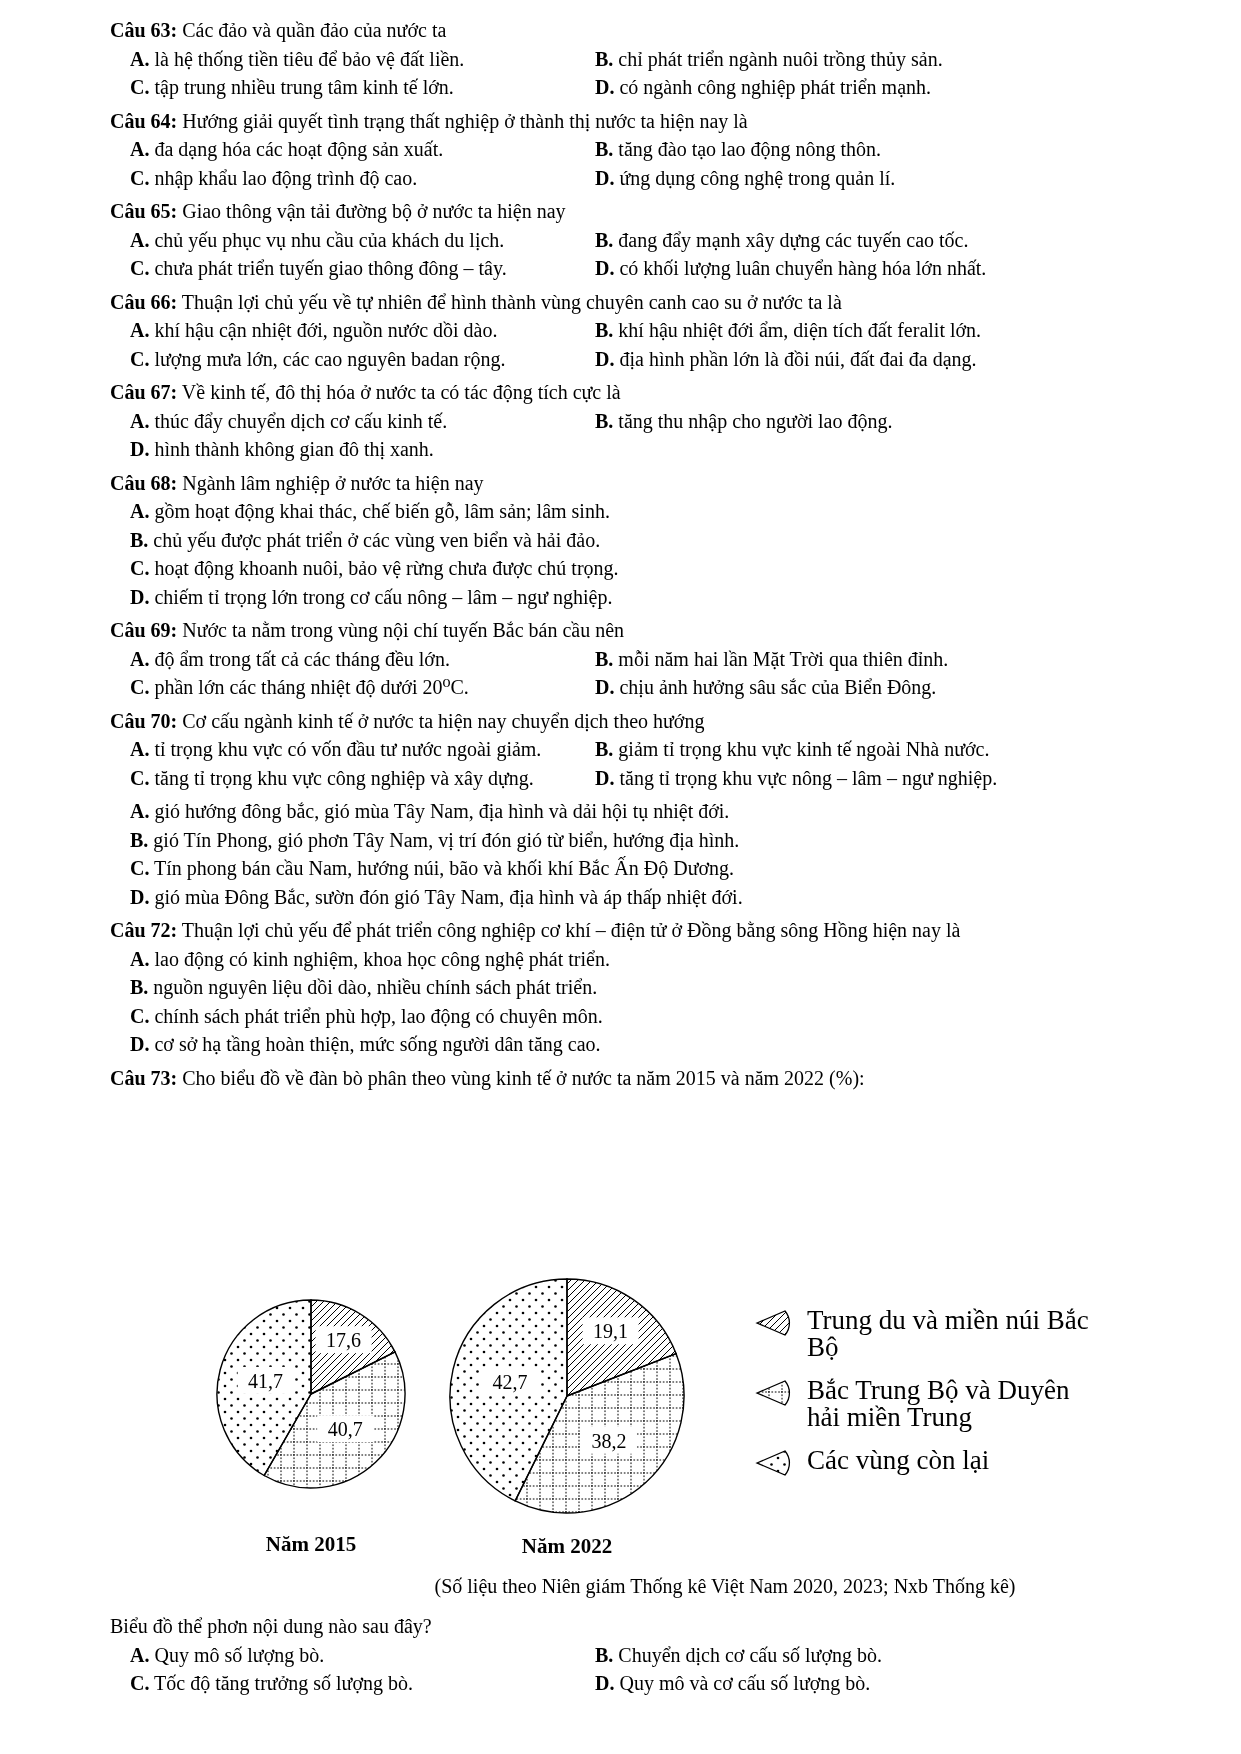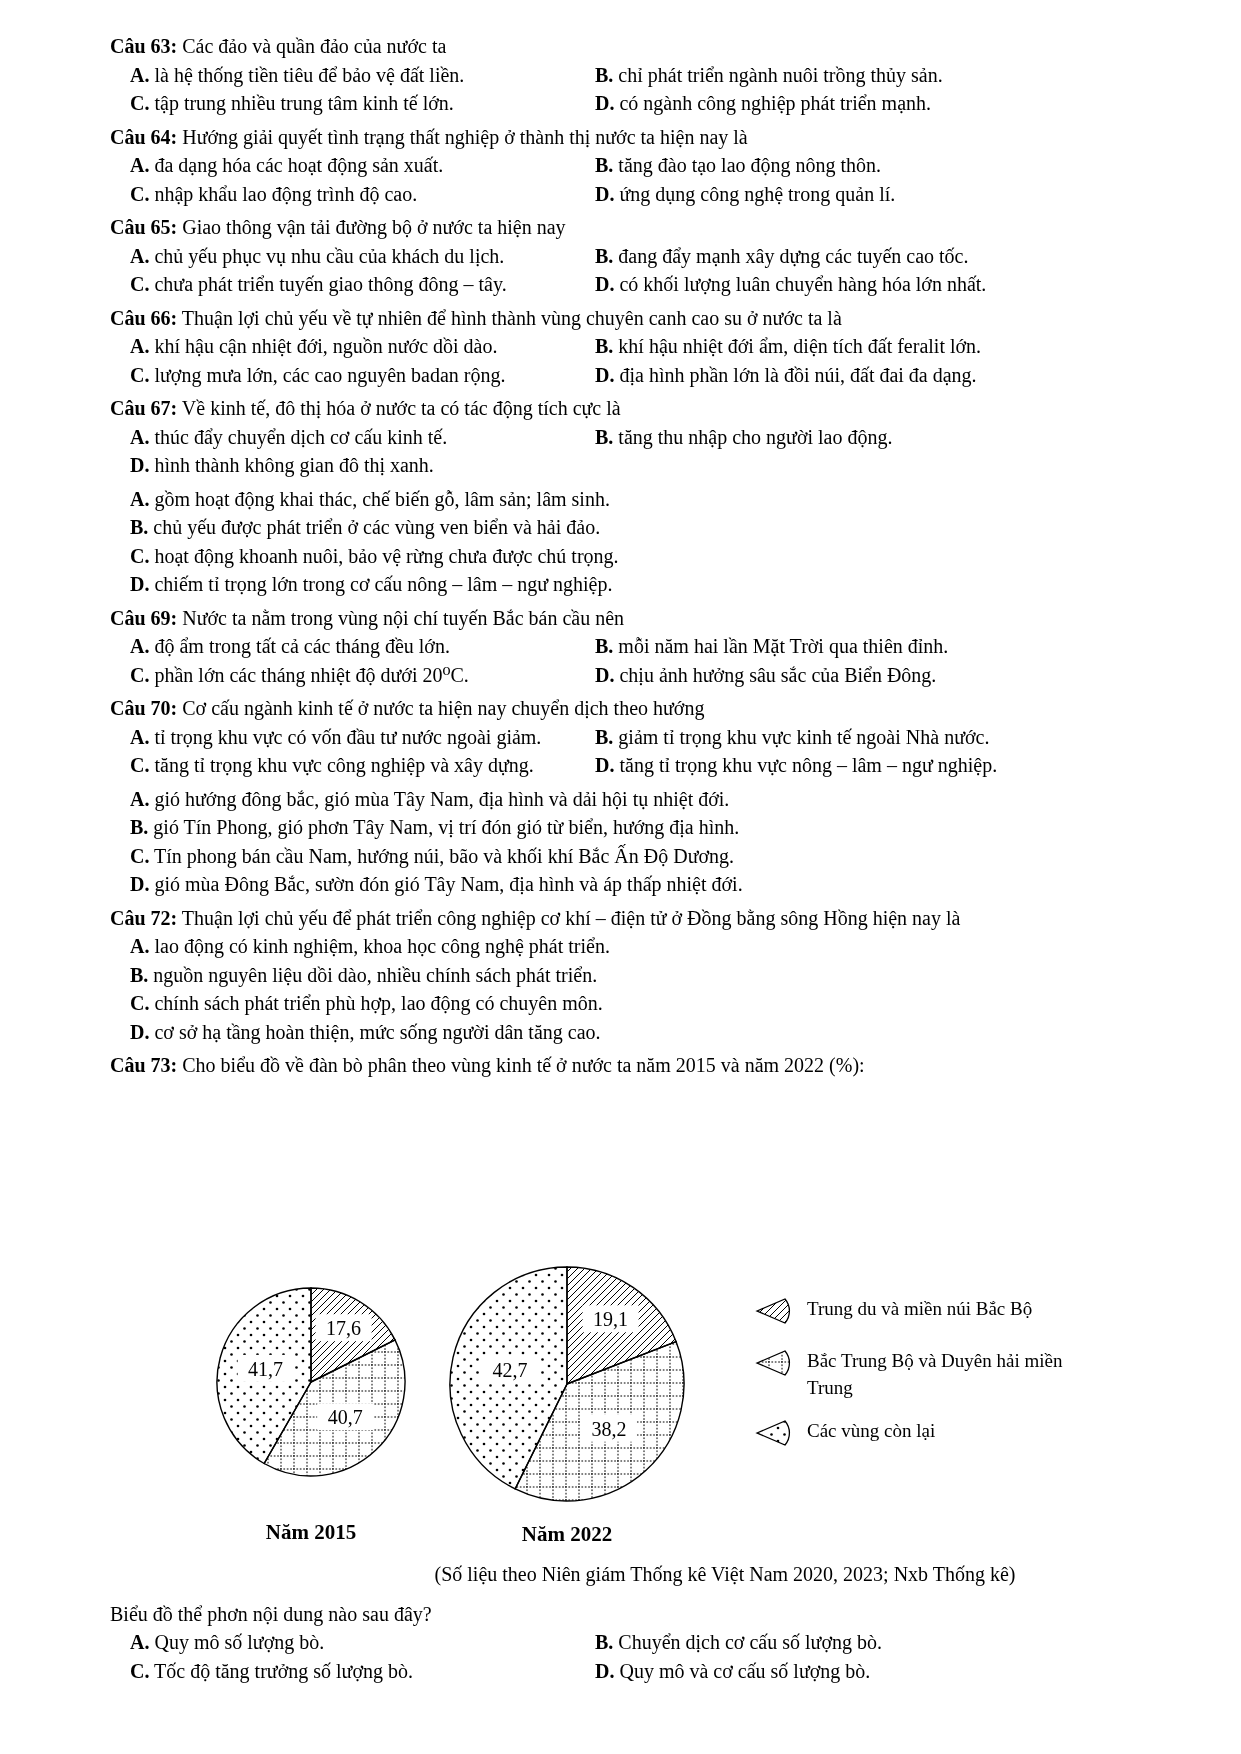--- a/index.html
+++ b/index.html
@@ -1,34 +1,34 @@
 <!DOCTYPE html>
 <html><head>
 <meta charset="utf-8">
 <style>
   html,body{margin:0;padding:0}
   body{width:1241px;height:1754px;background:#fff;color:#000;
        font-family:"Liberation Serif","DejaVu Serif",serif;font-size:20px;overflow:hidden}
-  .page{padding:32px 105px 0 110px;position:relative}
+  .page{padding:16px 105px 0 110px;position:relative}
   .question{margin-bottom:5px}
   .stem{line-height:28.5px}
   .stem-narrow{max-width:988px}
   .qnum{font-weight:bold}
   .opts{padding-left:20px}
   .opts.two{display:grid;grid-template-columns:minmax(465px,max-content) 1fr}
   .opts.two .opt{white-space:nowrap}
   .opt{line-height:28.5px}
   .olet{font-weight:bold}
   .chart-area{position:relative;height:475px}
   .pie{position:absolute}
   .pie-label{position:absolute;text-align:center;font-weight:bold;font-size:21px}
   .legend{position:absolute;left:645px;top:210px;width:340px}
   .lg-item{display:flex;align-items:flex-start;margin-bottom:16px}
   .lg-icon{flex:0 0 38px;margin-right:14px;margin-top:1px}
-  .lg-text{font-size:19px;line-height:27px;width:300px}
+  .lg-text{font-size:27px;line-height:27px;width:300px}
   .source{text-align:center;padding-left:204px;line-height:28px}
   .subq .stem{margin-top:12px}
 </style>
 </head>
 <body>
 
 <div class="page">
   <div id="questions">
       <div class="question">
         <div class="stem"><span class="qnum">Câu 63:</span> Các đảo và quần đảo của nước ta</div>
@@ -68,20 +68,21 @@
       </div>
       <div class="question">
         <div class="stem"><span class="qnum">Câu 67:</span> Về kinh tế, đô thị hóa ở nước ta có tác động tích cực là</div>
         <div class="opts two">
           <div class="opt"><span class="olet">A.</span> thúc đẩy chuyển dịch cơ cấu kinh tế.</div>
           <div class="opt"><span class="olet">B.</span> tăng thu nhập cho người lao động.</div>
           <div class="opt"><span class="olet">D.</span> hình thành không gian đô thị xanh.</div>
         </div>
       </div>
       <div class="question">
+        <div class="stem"><span class="qnum">Câu 68:</span> Ngành lâm nghiệp ở nước ta hiện nay</div>
         <div class="opts">
           <div class="opt"><span class="olet">A.</span> gồm hoạt động khai thác, chế biến gỗ, lâm sản; lâm sinh.</div>
           <div class="opt"><span class="olet">B.</span> chủ yếu được phát triển ở các vùng ven biển và hải đảo.</div>
           <div class="opt"><span class="olet">C.</span> hoạt động khoanh nuôi, bảo vệ rừng chưa được chú trọng.</div>
           <div class="opt"><span class="olet">D.</span> chiếm tỉ trọng lớn trong cơ cấu nông – lâm – ngư nghiệp.</div>
         </div>
       </div>
       <div class="question">
         <div class="stem"><span class="qnum">Câu 69:</span> Nước ta nằm trong vùng nội chí tuyến Bắc bán cầu nên</div>
         <div class="opts two">

